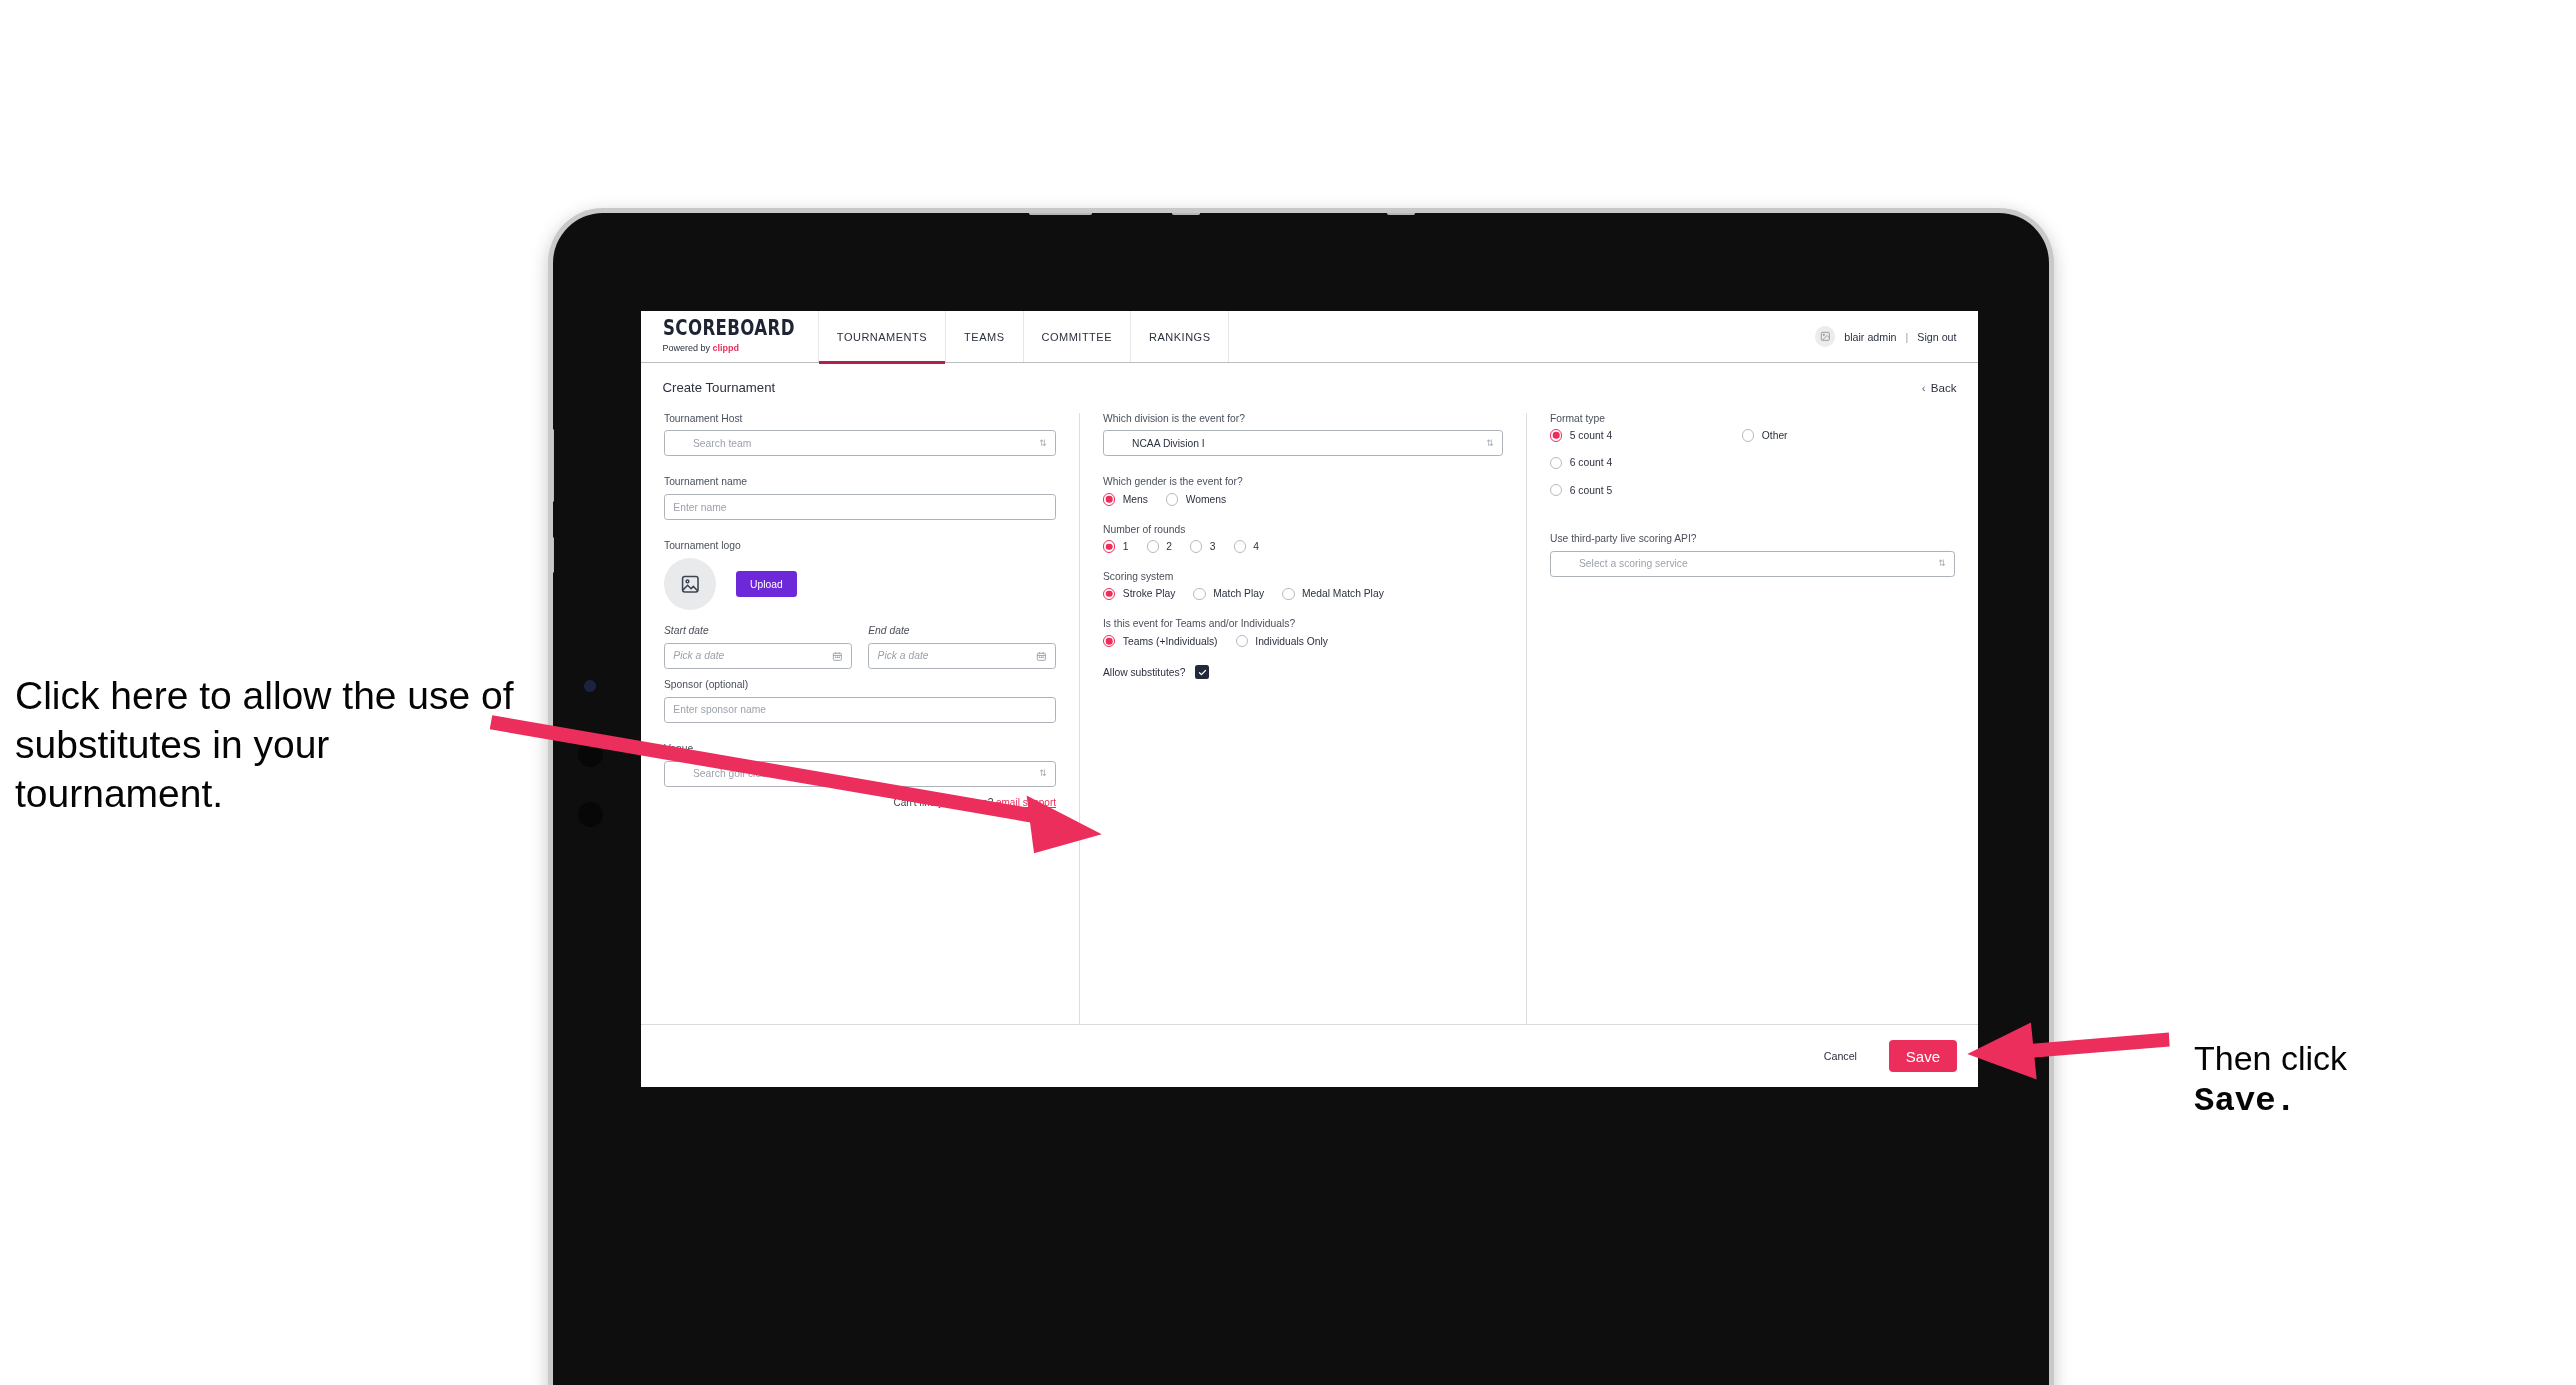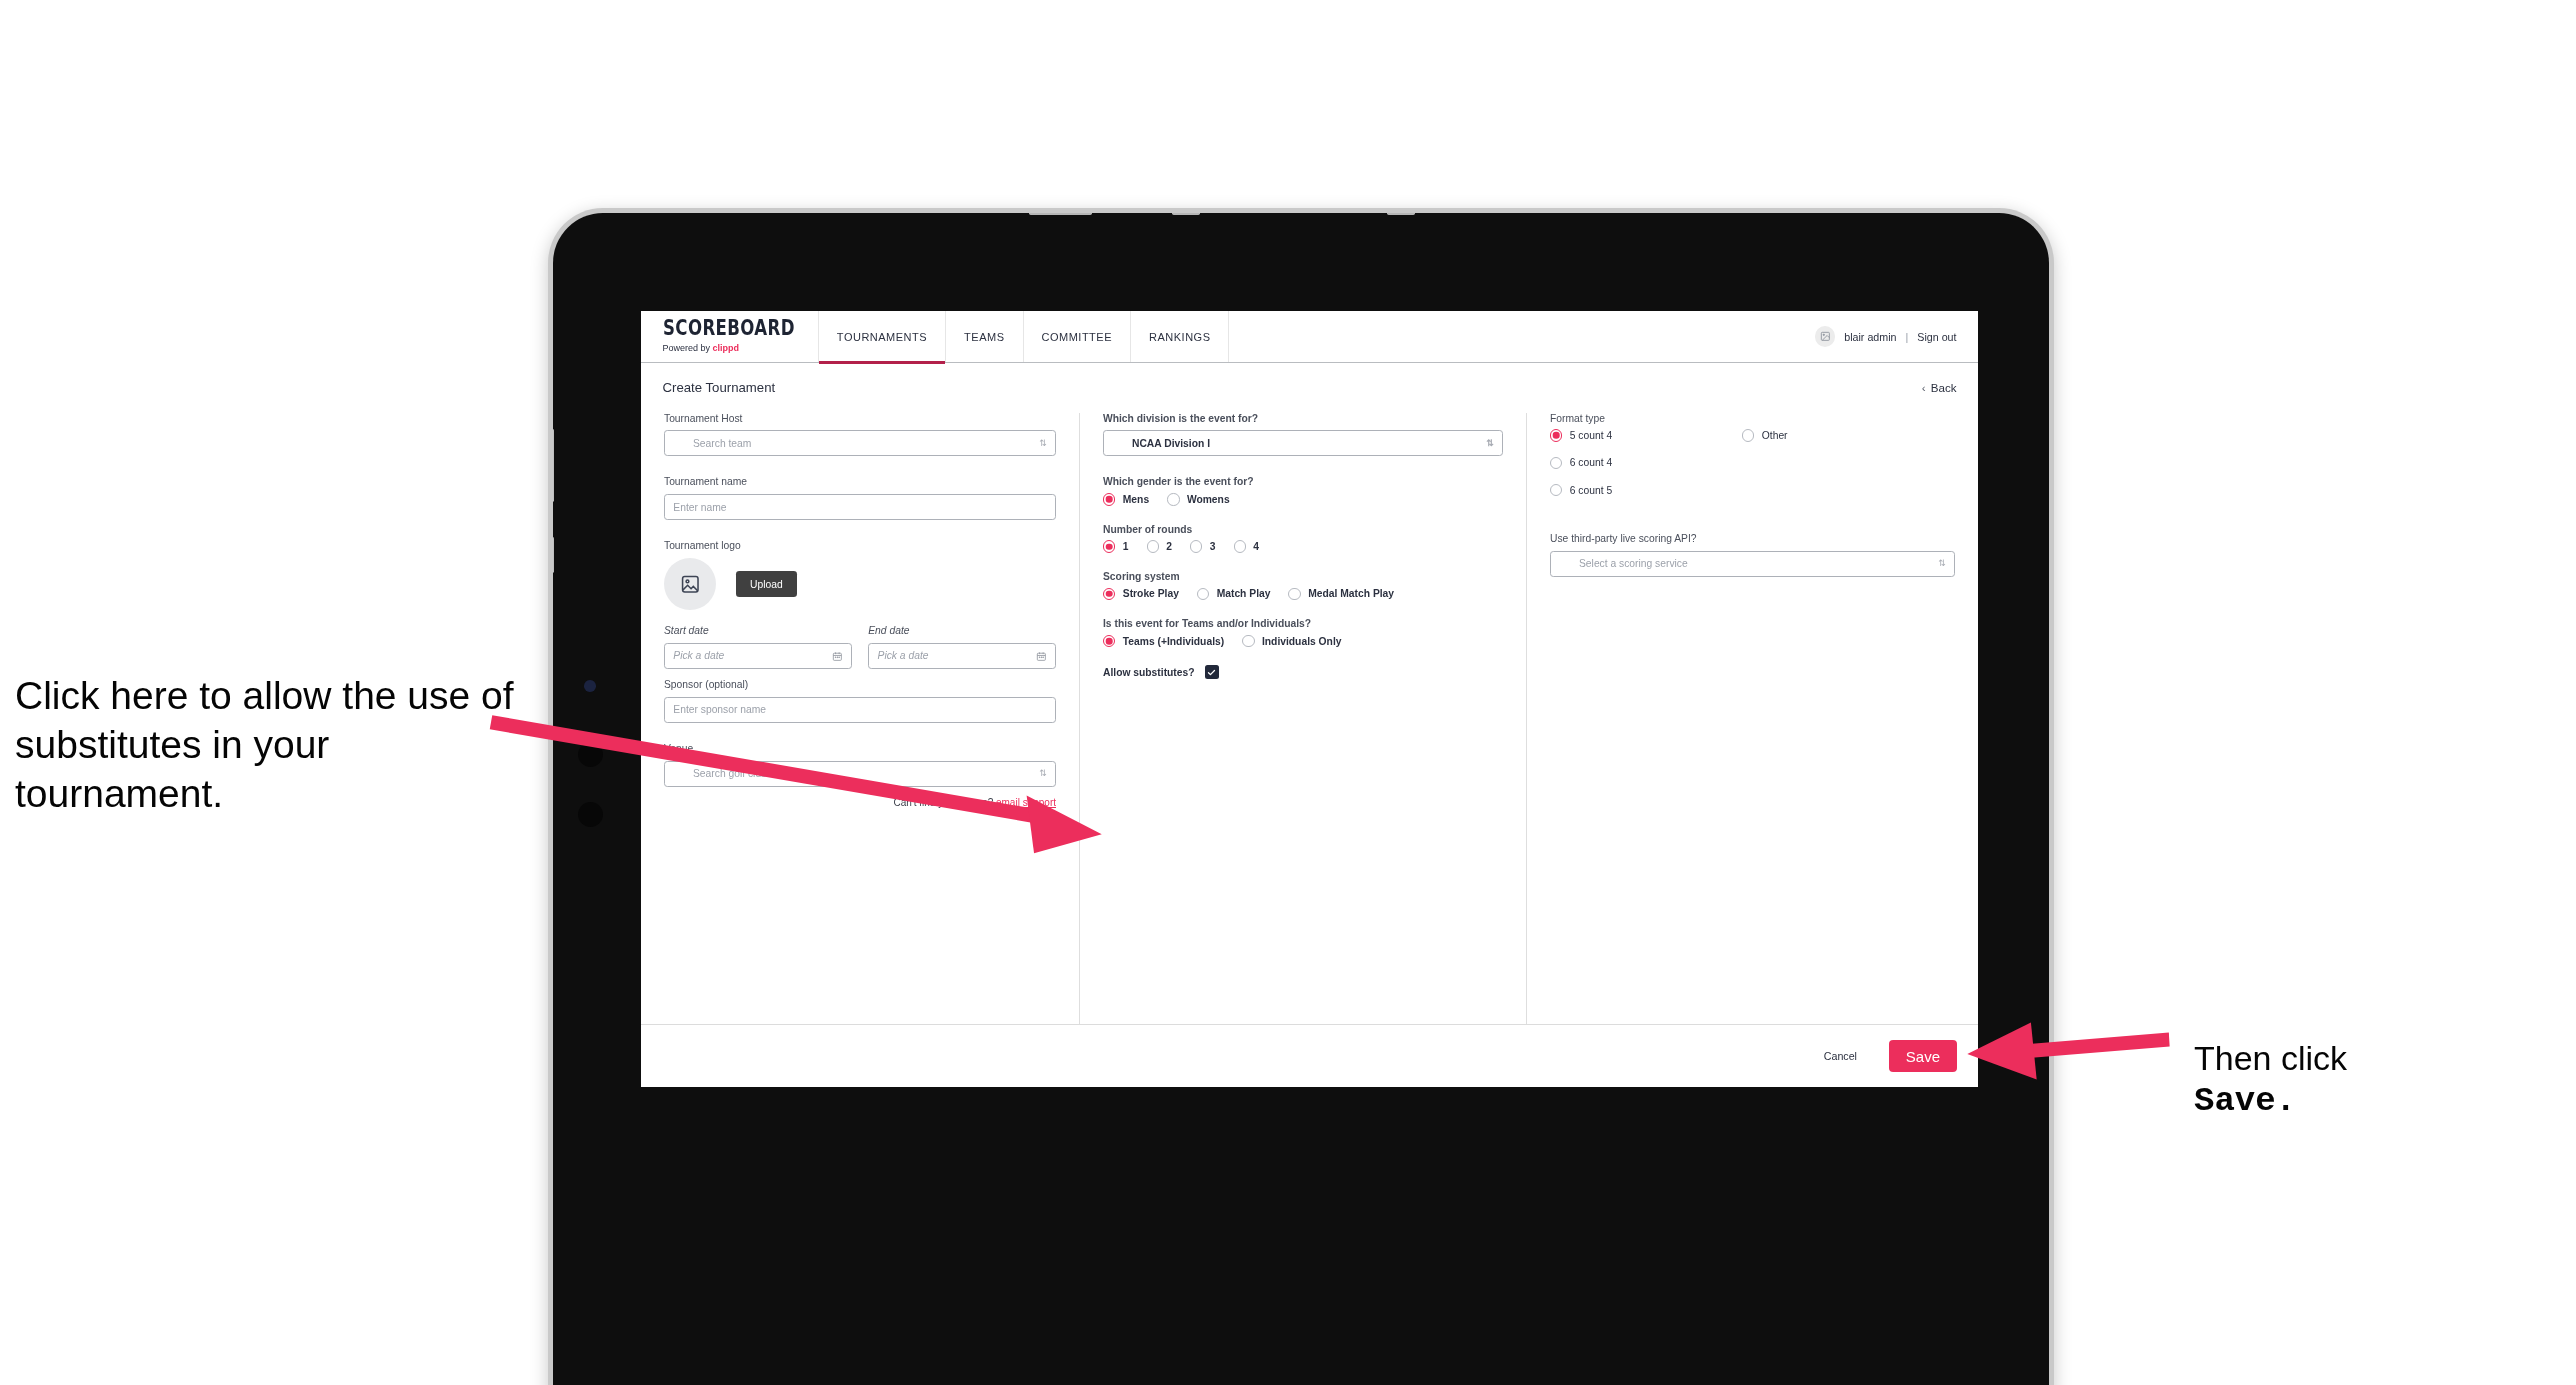--- a/index.html
+++ b/index.html
@@ -124,21 +124,21 @@
     font-size: 11.6px; color: #2c3140;
     display: flex; align-items: center; gap: 5px;
     cursor: pointer;
   }
   .back-link .chev { font-size: 11.6px; color: #5a5f6b; }
 
   
   .body { display: flex; flex: 1 1 auto; padding: 18px 0 0 0; min-height: 0; }
   .col { padding: 0 23px; }
   .col-1 { width: 438px; }
-  .col-2 { width: 447px; border-left: 0.8px solid #dedede; font-weight: bold; }
+  .col-2 { width: 447px; border-left: 0.8px solid #dedede; }
   .col-3 { flex: 1; border-left: 0.8px solid #dedede; }
 
   .flabel { font-size: 10.3px; color: #4a4f5b; margin-bottom: 6.6px; display:block; }
   .flabel.tight { margin-bottom: 5.8px; }
 
   .field {
     width: 100%;
     height: 26.4px;
     border: 0.8px solid #adb1b8;
     border-radius: 3.3px;
@@ -160,21 +160,21 @@
 
   
   .logo-row { display: flex; align-items: center; gap: 20px; margin-bottom: 15px; }
   .logo-circle {
     width: 52px; height: 52px; border-radius: 50%;
     background: #e9eaec;
     display: flex; align-items: center; justify-content: center;
   }
   .logo-circle svg { width: 20.6px; height: 20.6px; }
   .upload-btn {
-    background: #404040; color: #fff;
+    background: #6d28d9; color: #fff;
     font-size: 10.3px;
     padding: 7.4px 14px;
     border-radius: 3.3px; border: none;
     cursor: pointer;
   }
 
   .date-row { display: flex; gap: 16.5px; }
   .date-cell { width: 188px; font-style: italic; }
 
   .helper {

